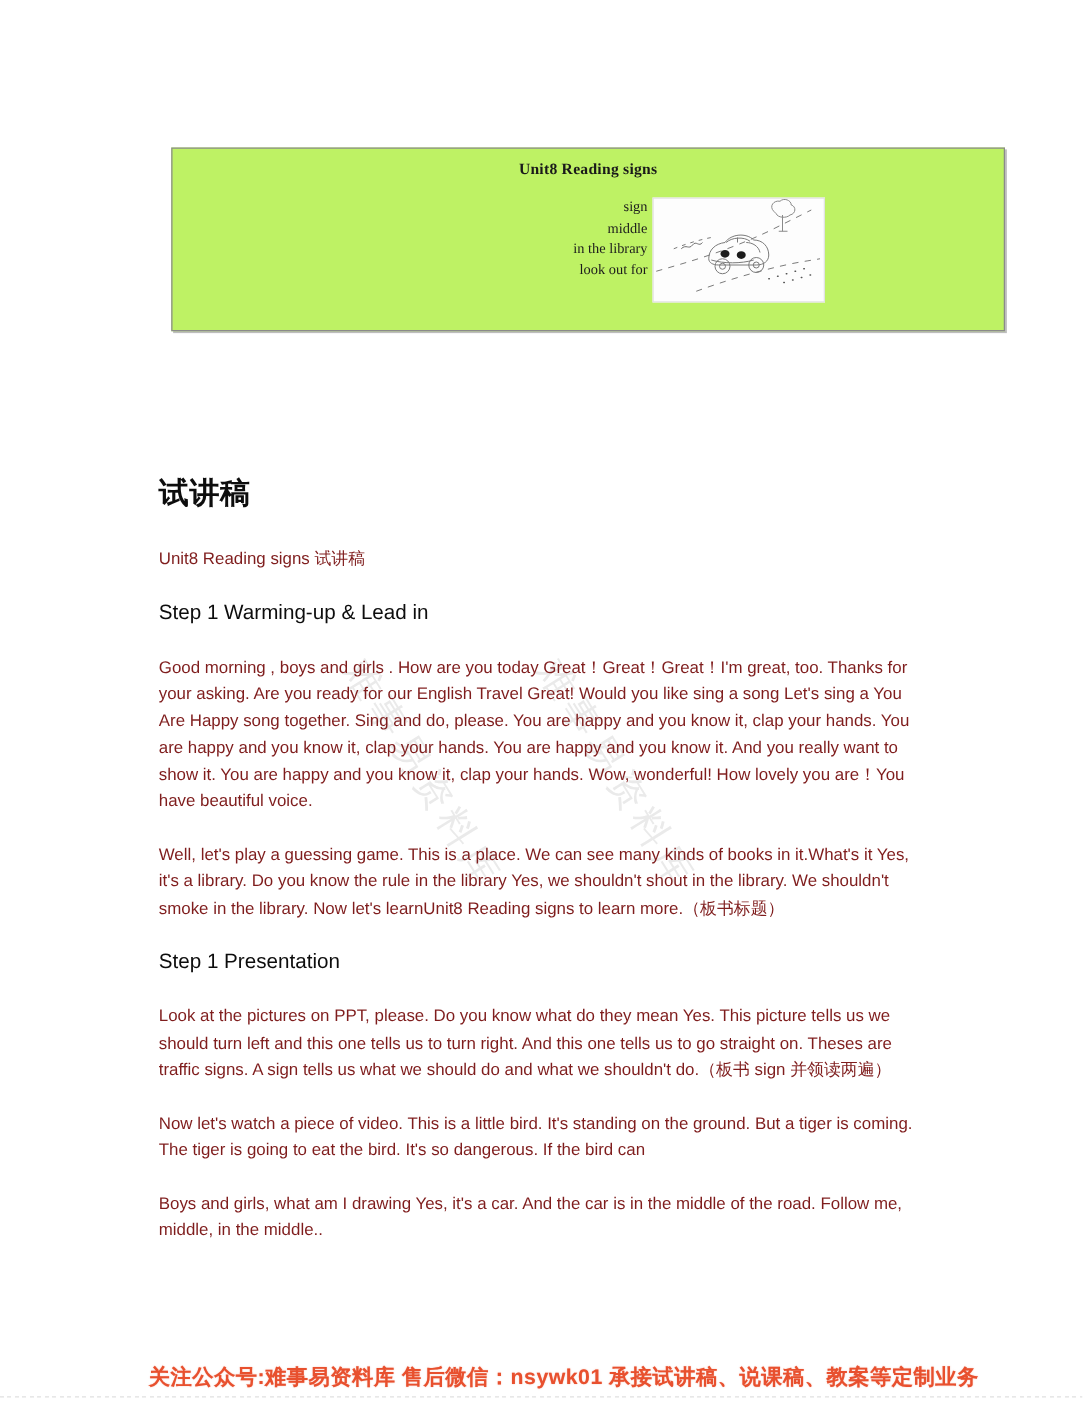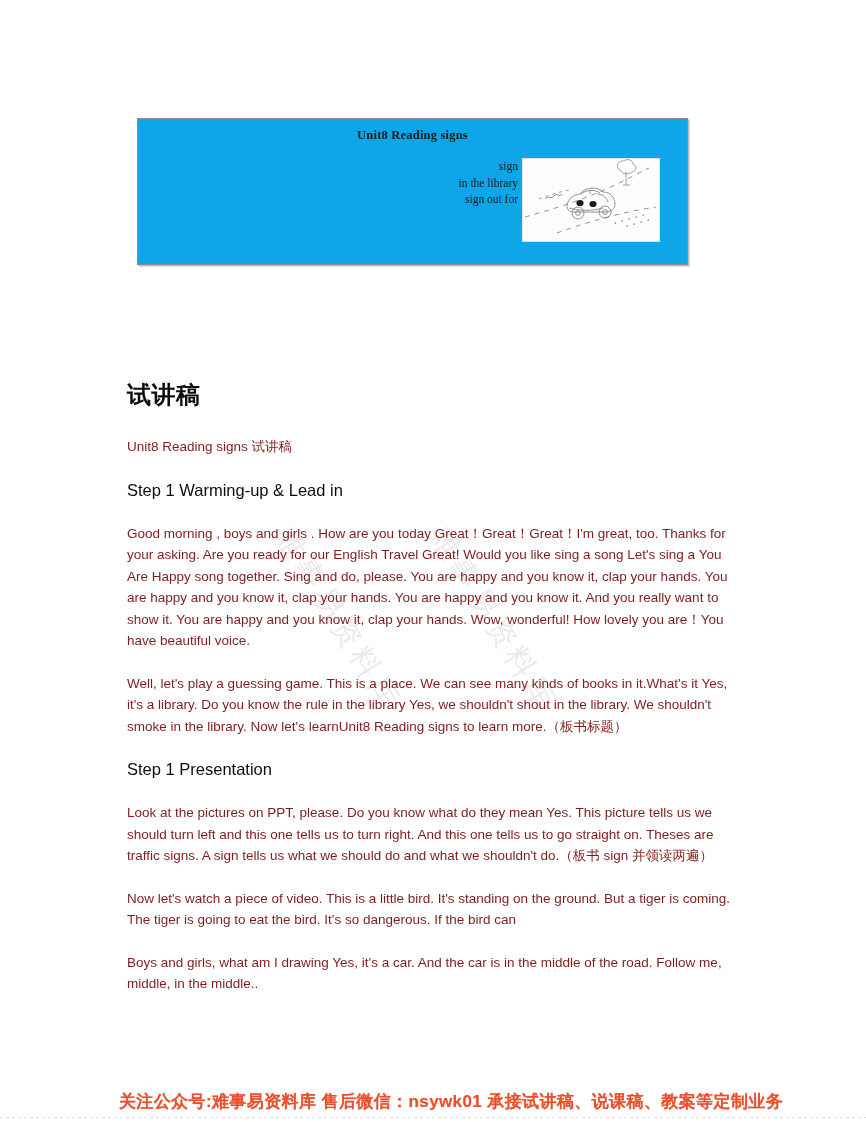--- a/index.html
+++ b/index.html
@@ -40,25 +40,25 @@
     position: relative;
     z-index: 2;
     padding: 0;
   }
 
   
   #slide-box {
     position: absolute;
     left: 137px;
     top: 118px;
-    width: 551px;
+    width: 667px;
     height: 147px;
     border: 1px solid #8a8a8a;
     box-shadow: 1.5px 1.5px 0 0 #bdbdbd;
-    background: #0ea5e9;
+    background: #bef264;
     box-sizing: border-box;
   }
   #slide-title {
     text-align: center;
     font-family: "Liberation Serif", serif;
     font-weight: bold;
     font-size: 12.5px;
     color: #1a1a1a;
     margin-top: 9px;
     letter-spacing: .2px;
@@ -155,22 +155,23 @@
   <div class="wm wm-b">难事易资料库</div>
 </div>
 
 <div id="page">
 
   <div id="slide-box">
     <div id="slide-title">Unit8 Reading signs</div>
     <div id="slide-body">
       <div id="word-list">
         <div>sign</div>
+        <div>middle</div>
         <div>in the library</div>
-        <div>sign out for</div>
+        <div>look out for</div>
       </div>
       <div id="figure-thumb">
         <svg width="134" height="80" viewBox="0 0 134 80">
           <g fill="none" stroke="#7a7a7a" stroke-width="0.8">
 
             <path d="M2,58 C30,50 58,42 92,26 C104,20 116,14 126,9" stroke-dasharray="5 5"></path>
             <path d="M34,74 C56,66 82,58 110,52 C120,50 128,49 133,48" stroke-dasharray="5 5"></path>
             <path d="M16,40 C26,36 36,33 46,31" stroke-dasharray="3 4"></path>
 
             <g stroke="#555" stroke-width="1.1" stroke-linecap="round">

